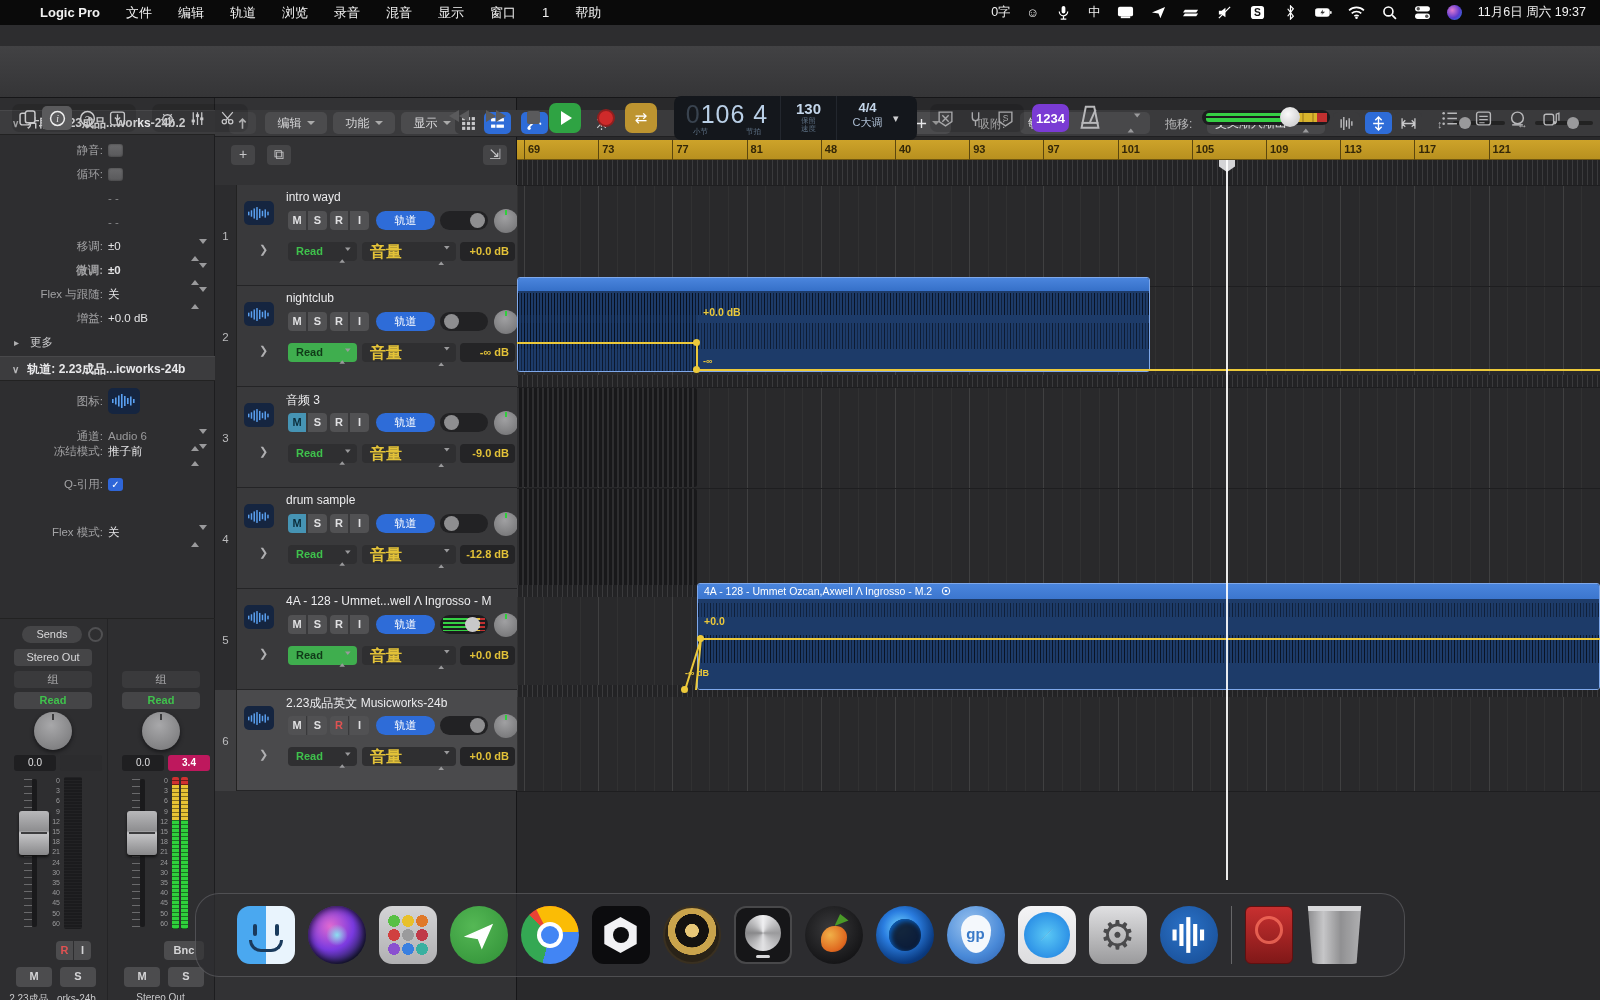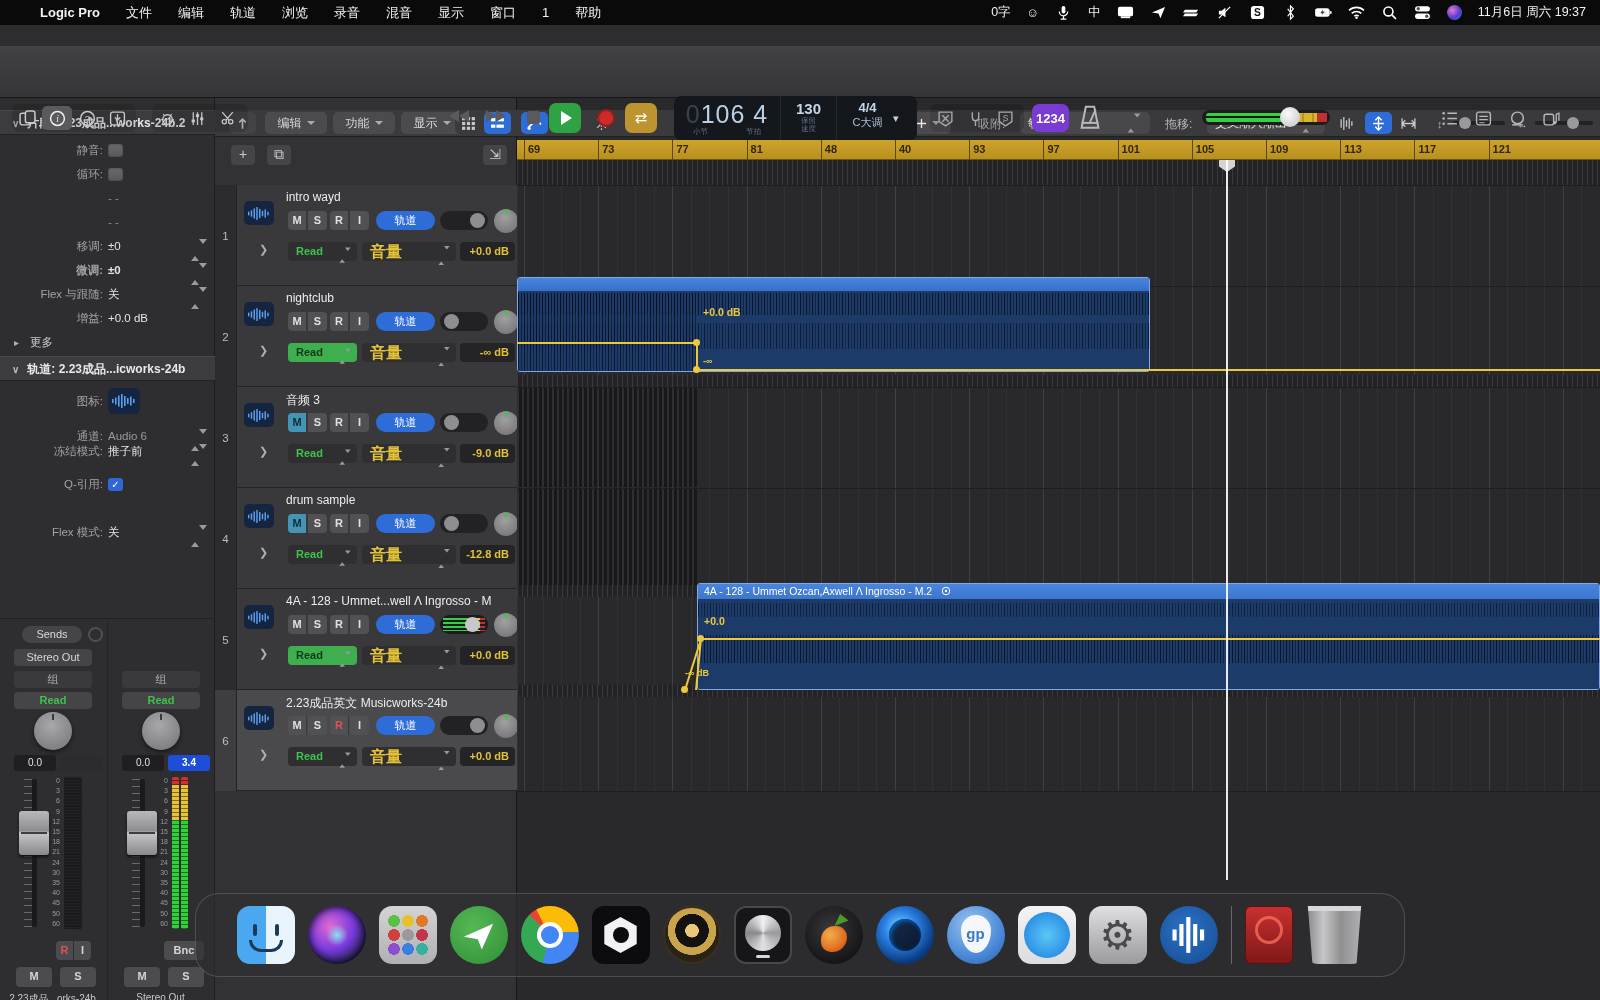--- a/index.html
+++ b/index.html
@@ -94,21 +94,21 @@
           text-align:center; line-height:17px; }
   .pill.readp { color:#3fc24c; font-weight:bold; }
   .sends-pill { border-radius:9px; }
   .send-circ { position:absolute; width:15px; height:15px; border:2px solid #505052; border-radius:50%; }
   .knob-big { position:absolute; width:38px; height:38px; border-radius:50%;
               background:radial-gradient(circle at 45% 35%,#a8a8aa,#737375); box-shadow:0 2px 4px #161618; }
   .knob-big:after { content:""; position:absolute; left:18px; top:2px; width:2px; height:6px; background:#3a3a3c; }
   .valbox { position:absolute; height:16px; background:#1f1f21; border-radius:3px; font-size:10px; color:#e0e0e2;
             text-align:center; line-height:16px; }
   .valbox.blank { background:#2c2c2e; }
-  .valbox.clip { background:#1d4ed8; color:#fff; font-weight:bold; }
+  .valbox.clip { background:#be185d; color:#fff; font-weight:bold; }
   .fader-track { position:absolute; width:5px; background:#1a1a1c; border-radius:2px; }
   .fader-ticks { position:absolute; width:8px; background:repeating-linear-gradient(#6a6a6c 0 1px,transparent 1px 7px); }
   .fader-cap { position:absolute; width:30px; height:44px; border-radius:3px;
                background:linear-gradient(#b8b8ba,#8e8e90 45%,#c6c6c8 50%,#88888a); box-shadow:0 2px 3px #111; }
   .fader-cap:after { content:""; position:absolute; left:2px; top:21px; width:26px; height:2px; background:#3c3c3e; }
   .scale-col { position:absolute; width:16px; height:150px; display:flex; flex-direction:column; justify-content:space-between;
                font-size:7px; color:#9a9a9c; text-align:right; }
   .meter-dark { position:absolute; width:18px; background:#1b1b1d;
                 background-image:repeating-linear-gradient(rgba(255,255,255,.03) 0 1px,transparent 1px 3px); border-radius:2px; }
   .meter-live { position:absolute; width:7px; border-radius:2px;

